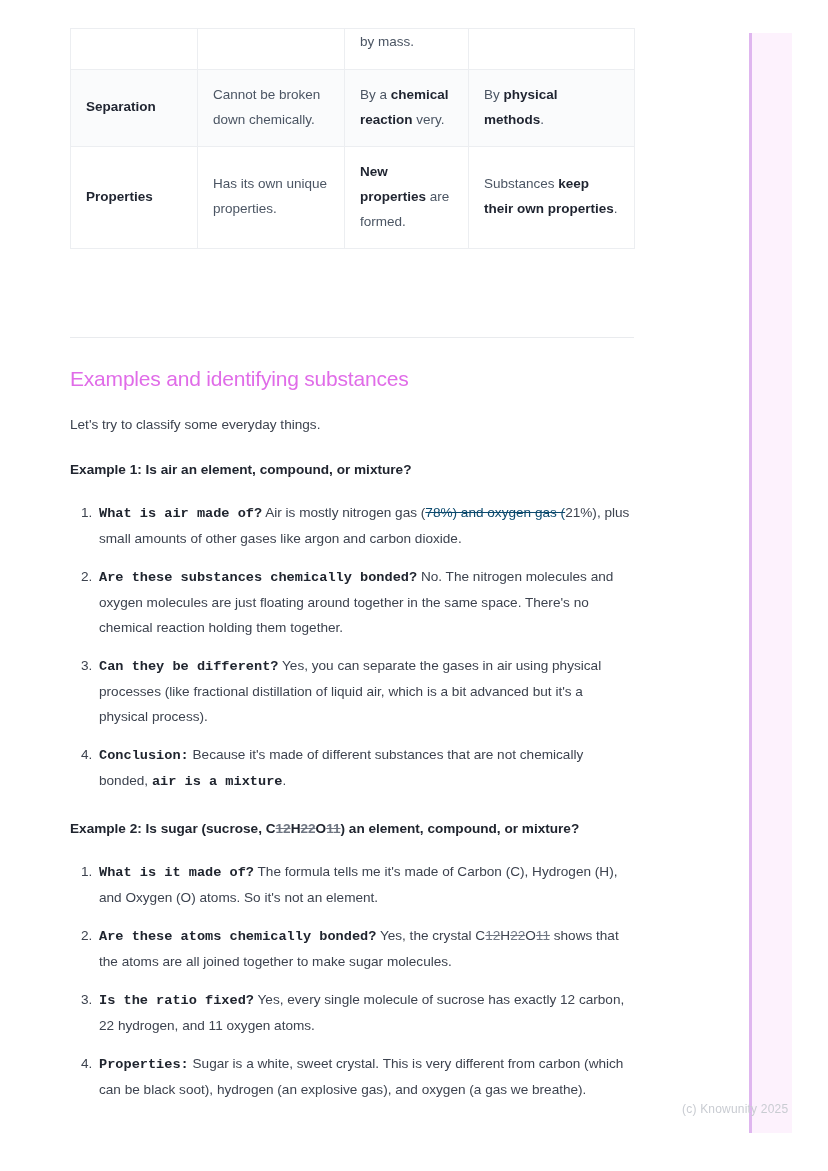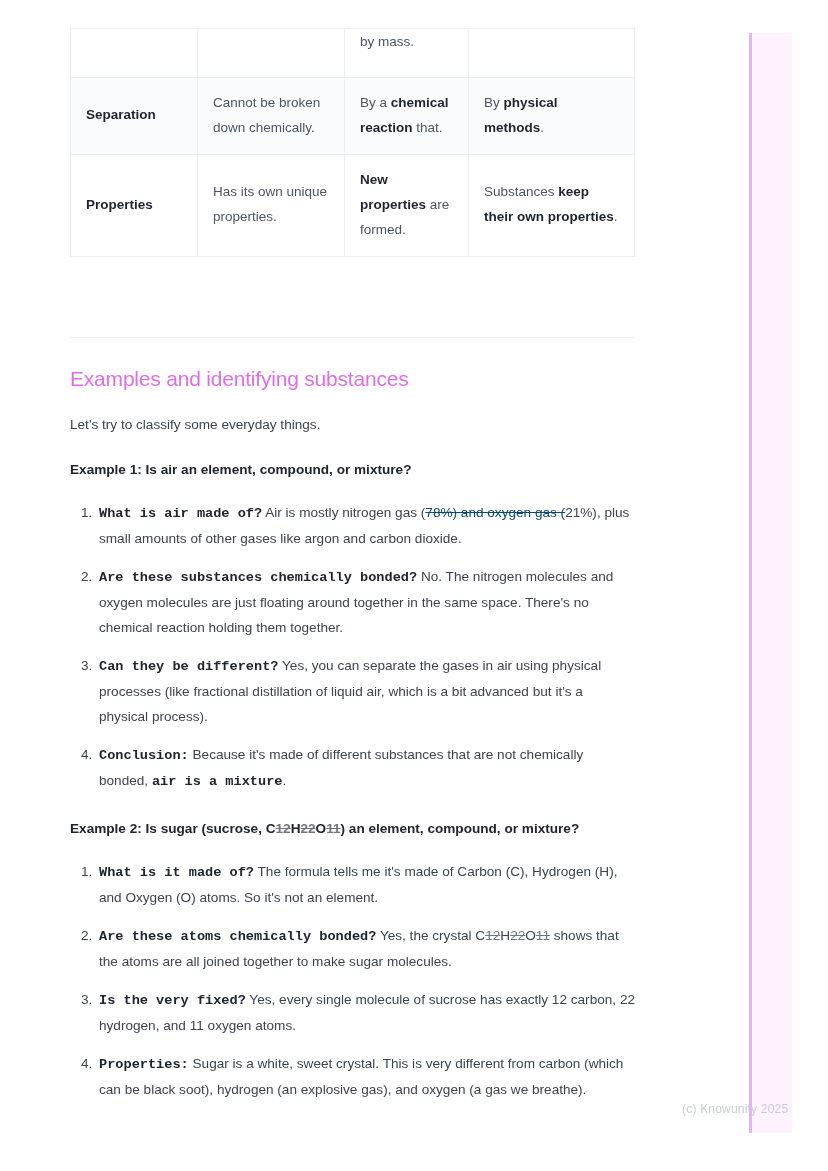--- a/index.html
+++ b/index.html
@@ -58,21 +58,21 @@
     color: #1f2430;
     width: 127px;
   }
   .cmp-table tr.shaded td { background: #fafbfc; }
   .cmp-table tr.plain td { background: #ffffff; }
   .cmp-table col.c1 { width: 127px; }
   .cmp-table col.c2 { width: 147px; }
   .cmp-table col.c3 { width: 124px; }
   .cmp-table col.c4 { width: 166px; }
   .cmp-table b { font-weight: 700; color: #1f2430; }
-  .cut-row td { height: 26px; padding-top: 0; padding-bottom: 22px; }
+  .cut-row td { height: 26px; padding-top: 0; padding-bottom: 14px; }
 
   
   .divider {
     position: absolute;
     left: 70px;
     top: 337px;
     width: 564px;
     height: 1px;
     background: #e9ebee;
   }
@@ -150,21 +150,21 @@
   <tbody>
     <tr class="plain cut-row">
       <td></td>
       <td></td>
       <td>by mass.</td>
       <td></td>
     </tr>
     <tr class="shaded">
       <td class="rowhead">Separation</td>
       <td>Cannot be broken down chemically.</td>
-      <td><span>By a </span><b>chemical reaction</b><span> that.</span></td>
+      <td><span>By a </span><b>chemical reaction</b><span> very.</span></td>
       <td><span>By </span><b>physical methods</b><span>.</span></td>
     </tr>
     <tr class="plain">
       <td class="rowhead">Properties</td>
       <td>Has its own unique properties.</td>
       <td><span></span><b>New properties</b><span> are formed.</span></td>
       <td><span>Substances </span><b>keep their own properties</b><span>.</span></td>
     </tr>
   </tbody>
 </table>
@@ -184,19 +184,19 @@
     <li><b>Are these substances chemically bonded?</b><span> No. The nitrogen molecules and oxygen molecules are just floating around together in the same space. There's no chemical reaction holding them together.</span></li>
     <li><b>Can they be different?</b><span> Yes, you can separate the gases in air using physical processes (like fractional distillation of liquid air, which is a bit advanced but it's a physical process).</span></li>
     <li><b>Conclusion:</b><span> Because it's made of different substances that are not chemically bonded, </span><b>air is a mixture</b><span>.</span></li>
   </ol>
 
   <p class="ex-head justify"><span>Example 2: Is sugar (sucrose, C</span><span class="strike-num">12</span><span>H</span><span class="strike-num">22</span><span>O</span><span class="strike-num">11</span><span>) an element, compound, or mixture?</span></p>
 
   <ol>
     <li><b>What is it made of?</b><span> The formula tells me it's made of Carbon (C), Hydrogen (H), and Oxygen (O) atoms. So it's not an element.</span></li>
     <li><b>Are these atoms chemically bonded?</b><span> Yes, the crystal C</span><span class="strike-num">12</span><span>H</span><span class="strike-num">22</span><span>O</span><span class="strike-num">11</span><span> shows that the atoms are all joined together to make sugar molecules.</span></li>
-    <li><b>Is the very fixed?</b><span> Yes, every single molecule of sucrose has exactly 12 carbon, 22 hydrogen, and 11 oxygen atoms.</span></li>
+    <li><b>Is the ratio fixed?</b><span> Yes, every single molecule of sucrose has exactly 12 carbon, 22 hydrogen, and 11 oxygen atoms.</span></li>
     <li><b>Properties:</b><span> Sugar is a white, sweet crystal. This is very different from carbon (which can be black soot), hydrogen (an explosive gas), and oxygen (a gas we breathe).</span></li>
   </ol>
 
 </div>
 
 <div id="watermark">(c) Knowunity 2025</div>
 
 </body></html>

